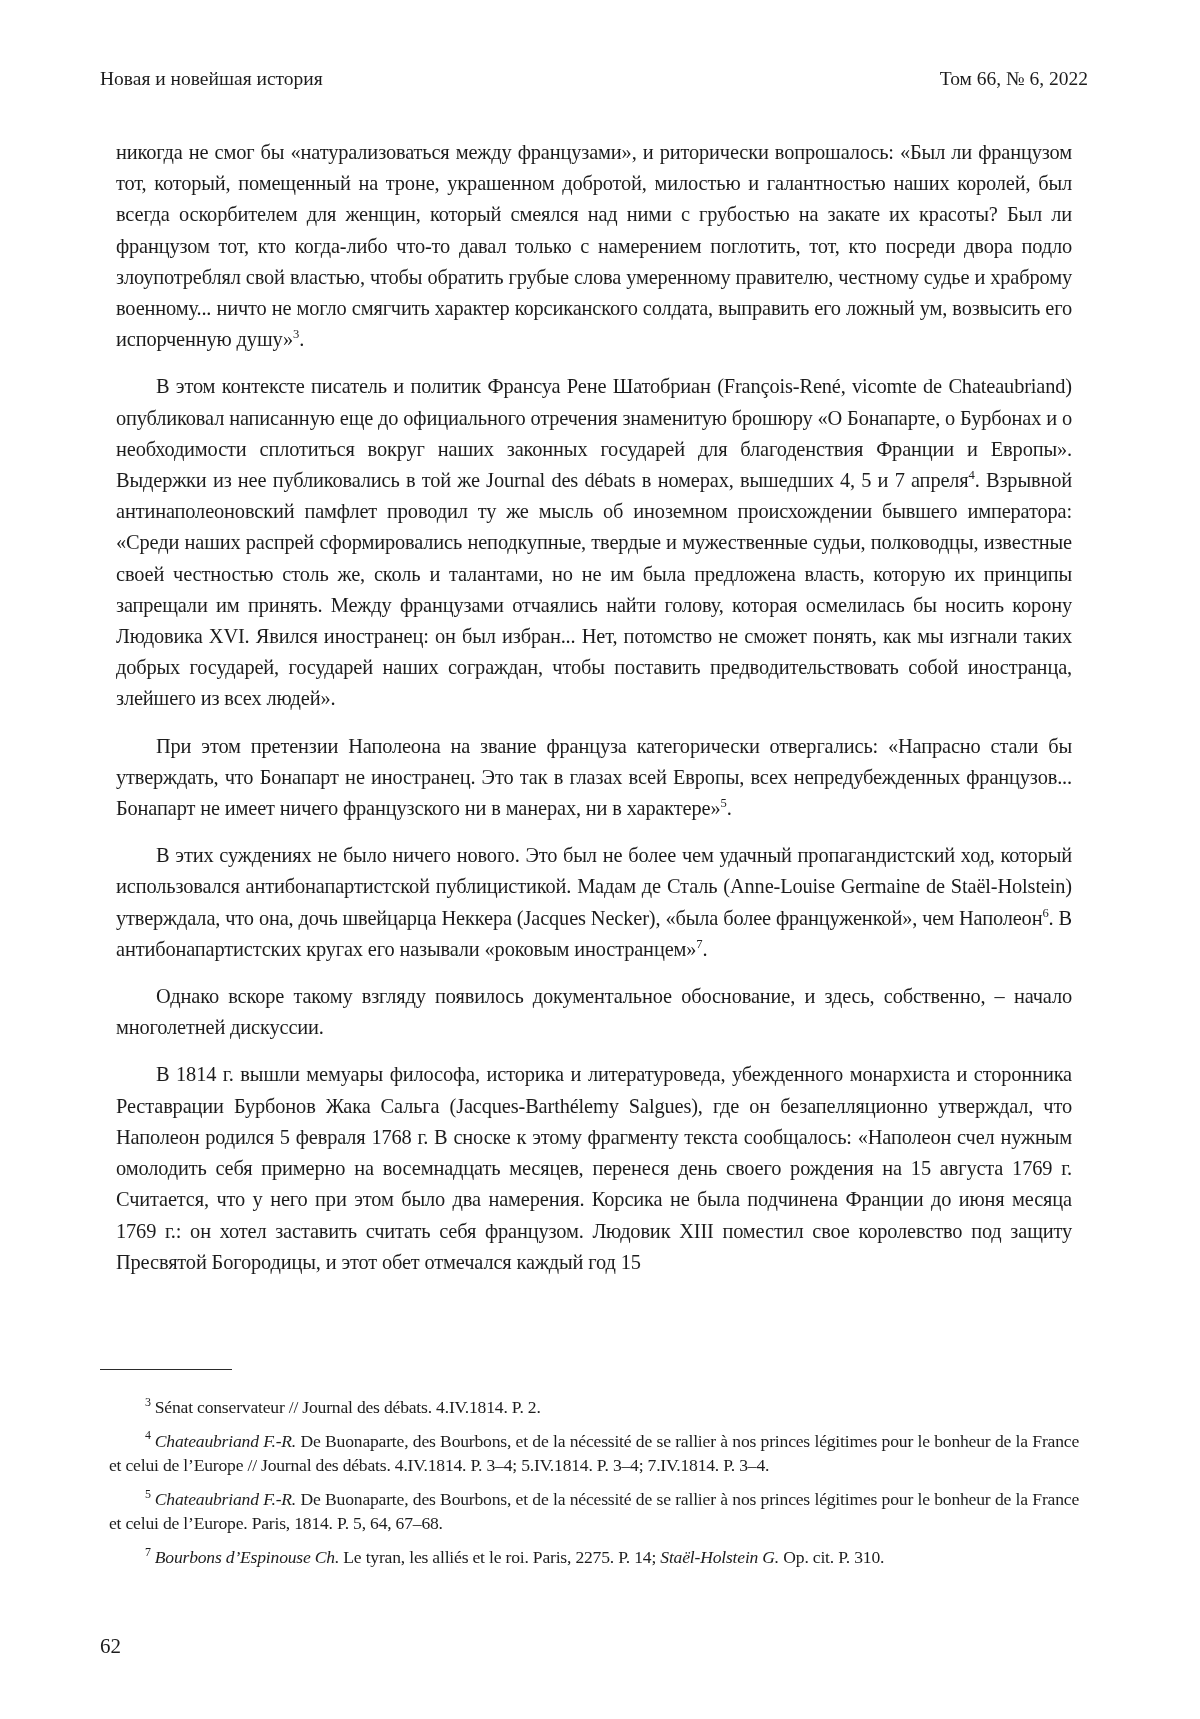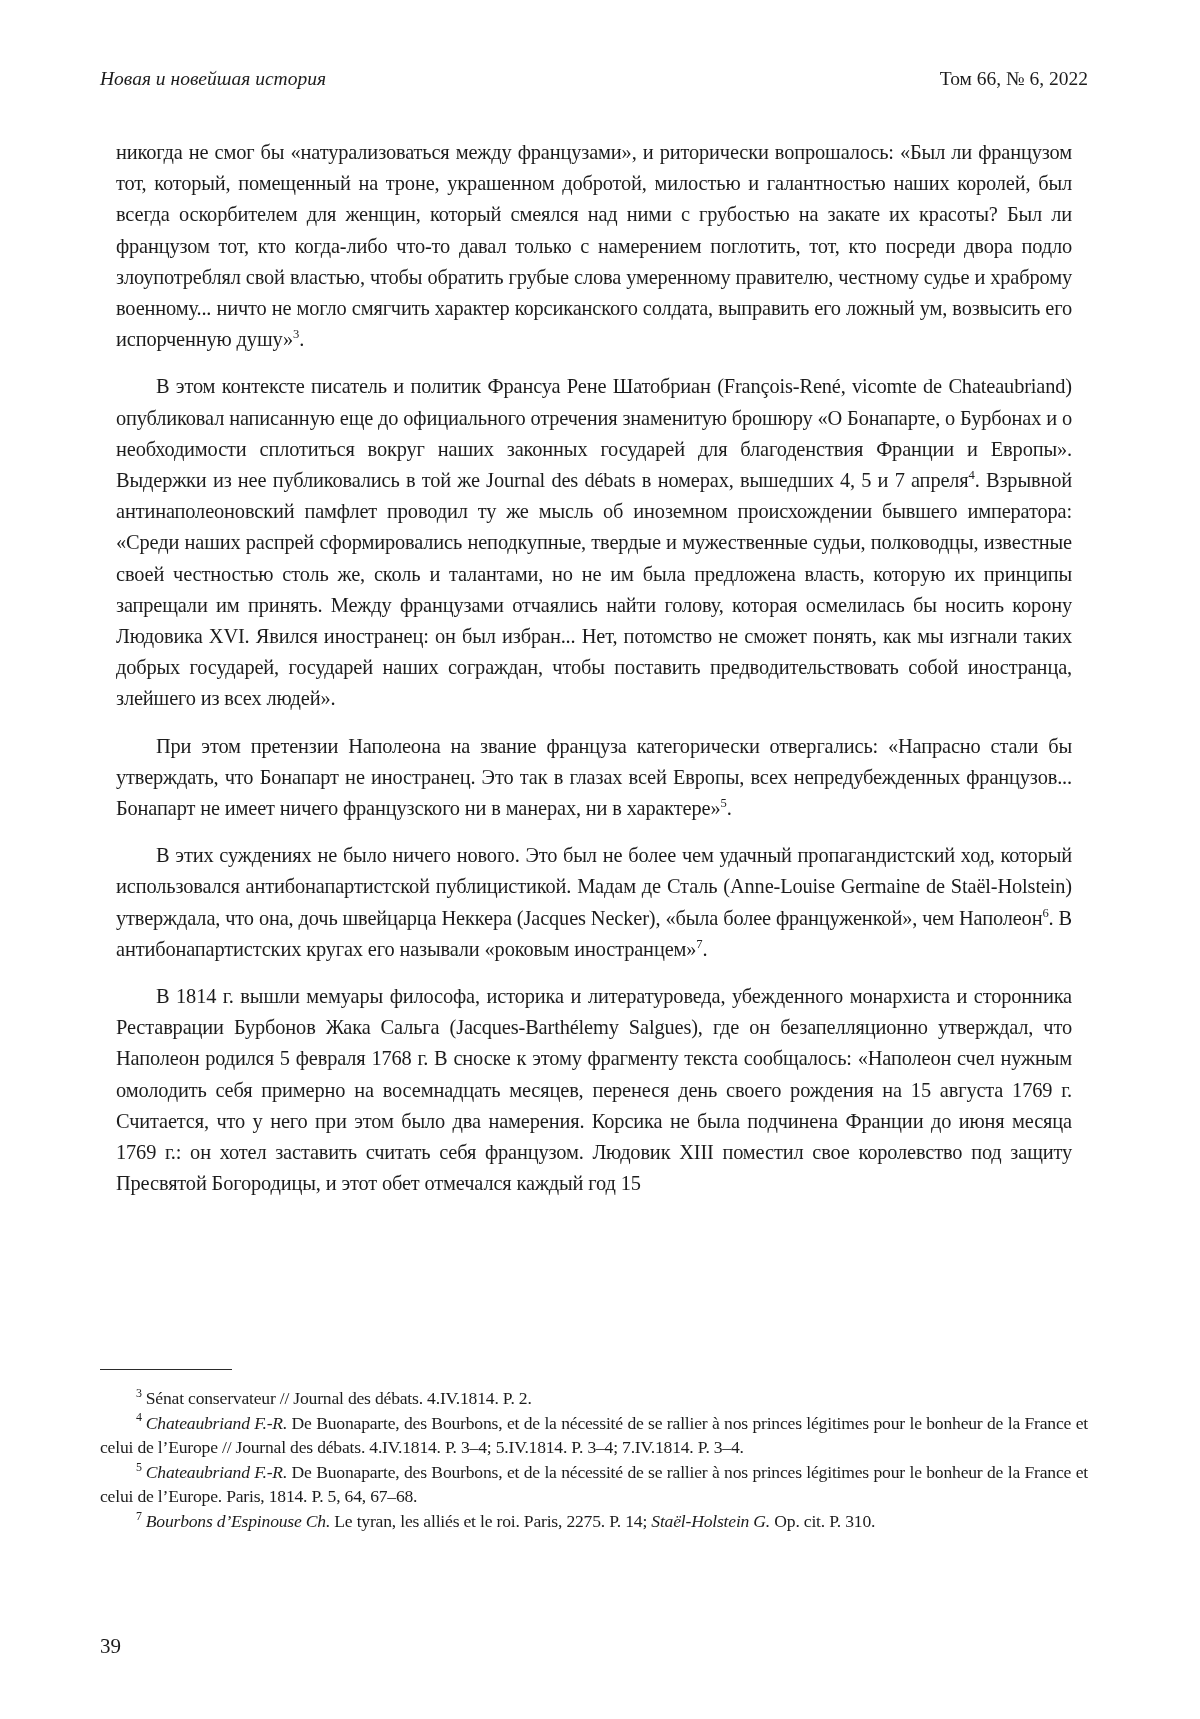--- a/index.html
+++ b/index.html
@@ -7,39 +7,39 @@
     width: 1200px; height: 1719px; position: relative; overflow: hidden;
     font-family: "Liberation Serif", "DejaVu Serif", serif;
     color: #1c1c1c;
   }
   .page { position: absolute; left: 100px; top: 0; width: 988px; }
   .running-head {
     position: absolute; top: 67px; left: 0; width: 988px;
     display: flex; justify-content: space-between; align-items: baseline;
     font-size: 19.5px; line-height: 24px;
   }
-  .running-head .journal { font-style: italic; }
+  .running-head .journal { }
   .body-text {
     position: absolute; top: 121px; left: 0; width: 988px;
     font-size: 20.4px; line-height: 31.2px; text-align: justify;
     letter-spacing: -0.15px;
   }
   .body-text p { margin: 16px; text-indent: 0; }
   .body-text p.indent { text-indent: 40px; }
   sup { font-size: 0.62em; line-height: 0; vertical-align: 0.62em; }
   .rule {
     position: absolute; top: 1369px; left: 0; width: 132px; height: 0;
     border-top: 1.6px solid #2a2a2a;
   }
   .footnotes {
     position: absolute; top: 1386px; left: 0; width: 988px;
     font-size: 17.6px; line-height: 24.6px; text-align: justify;
     letter-spacing: -0.2px;
   }
-  .footnotes p { margin: 0; text-indent: 36px; }
+  .footnotes p { margin: 9px; text-indent: 36px; }
   .footnotes sup { font-size: 0.68em; vertical-align: 0.6em; margin-right: 4px; }
   .footnotes i { }
   .page-number {
     position: absolute; top: 1633px; left: 0;
     font-size: 21px; line-height: 26px;
   }
 </style>
 </head>
 <body>
 
@@ -47,26 +47,27 @@
   <div class="running-head">
     <span class="journal">Новая и новейшая история</span>
     <span>Том 66, № 6, 2022</span>
   </div>
 
   <div class="body-text" id="body-text">
       <p class=""><span>никогда не смог бы «натурализоваться между французами», и риторически вопрошалось: «Был ли французом тот, который, помещенный на троне, украшенном добротой, милостью и галантностью наших королей, был всегда оскорбителем для женщин, который смеялся над ними с грубостью на закате их красоты? Был ли французом тот, кто когда-либо что-то давал только с намерением поглотить, тот, кто посреди двора подло злоупотреблял свой властью, чтобы обратить грубые слова умеренному правителю, честному судье и храброму военному... ничто не могло смягчить характер корсиканского солдата, выправить его ложный ум, возвысить его испорченную душу»</span><sup>3</sup><span>.</span></p>
       <p class="indent"><span>В этом контексте писатель и политик Франсуа Рене Шатобриан (François-René, vicomte de Chateaubriand) опубликовал написанную еще до официального отречения знаменитую брошюру «О Бонапарте, о Бурбонах и о необходимости сплотиться вокруг наших законных государей для благоденствия Франции и Европы». Выдержки из нее публиковались в той же Journal des débats в номерах, вышедших 4, 5 и 7 апреля</span><sup>4</sup><span>. Взрывной антинаполеоновский памфлет проводил ту же мысль об иноземном происхождении бывшего императора: «Среди наших распрей сформировались неподкупные, твердые и мужественные судьи, полководцы, известные своей честностью столь же, сколь и талантами, но не им была предложена власть, которую их принципы запрещали им принять. Между французами отчаялись найти голову, которая осмелилась бы носить корону Людовика XVI. Явился иностранец: он был избран... Нет, потомство не сможет понять, как мы изгнали таких добрых государей, государей наших сограждан, чтобы поставить предводительствовать собой иностранца, злейшего из всех людей».</span></p>
       <p class="indent"><span>При этом претензии Наполеона на звание француза категорически отвергались: «Напрасно стали бы утверждать, что Бонапарт не иностранец. Это так в глазах всей Европы, всех непредубежденных французов... Бонапарт не имеет ничего французского ни в манерах, ни в характере»</span><sup>5</sup><span>.</span></p>
       <p class="indent"><span>В этих суждениях не было ничего нового. Это был не более чем удачный пропагандистский ход, который использовался антибонапартистской публицистикой. Мадам де Сталь (Anne-Louise Germaine de Staël-Holstein) утверждала, что она, дочь швейцарца Неккера (Jacques Necker), «была более француженкой», чем Наполеон</span><sup>6</sup><span>. В антибонапартистских кругах его называли «роковым иностранцем»</span><sup>7</sup><span>.</span></p>
+      <p class="indent"><span>Однако вскоре такому взгляду появилось документальное обоснование, и здесь, собственно, – начало многолетней дискуссии.</span></p>
       <p class="indent"><span>В 1814 г. вышли мемуары философа, историка и литературоведа, убежденного монархиста и сторонника Реставрации Бурбонов Жака Сальга (Jacques-Barthélemy Salgues), где он безапелляционно утверждал, что Наполеон родился 5 февраля 1768 г. В сноске к этому фрагменту текста сообщалось: «Наполеон счел нужным омолодить себя примерно на восемнадцать месяцев, перенеся день своего рождения на 15 августа 1769 г. Считается, что у него при этом было два намерения. Корсика не была подчинена Франции до июня месяца 1769 г.: он хотел заставить считать себя французом. Людовик XIII поместил свое королевство под защиту Пресвятой Богородицы, и этот обет отмечался каждый год 15</span></p>
     </div>
 
   <div class="rule"></div>
 
   <div class="footnotes" id="footnotes">
       <p><sup>3</sup><span>Sénat conservateur // Journal des débats. 4.IV.1814. P. 2.</span></p>
       <p><sup>4</sup><i>Chateaubriand F.-R.</i><span> De Buonaparte, des Bourbons, et de la nécessité de se rallier à nos princes légitimes pour le bonheur de la France et celui de l’Europe // Journal des débats. 4.IV.1814. P. 3–4; 5.IV.1814. P. 3–4; 7.IV.1814. P. 3–4.</span></p>
       <p><sup>5</sup><i>Chateaubriand F.-R.</i><span> De Buonaparte, des Bourbons, et de la nécessité de se rallier à nos princes légitimes pour le bonheur de la France et celui de l’Europe. Paris, 1814. P. 5, 64, 67–68.</span></p>
       <p><sup>7</sup><i>Bourbons d’Espinouse Ch.</i><span> Le tyran, les alliés et le roi. Paris, 2275. P. 14; </span><i>Staël-Holstein G.</i><span> Op. cit. P. 310.</span></p>
     </div>
 
-  <div class="page-number">39</div>
+  <div class="page-number">62</div>
 </div>
 
 </body></html>

